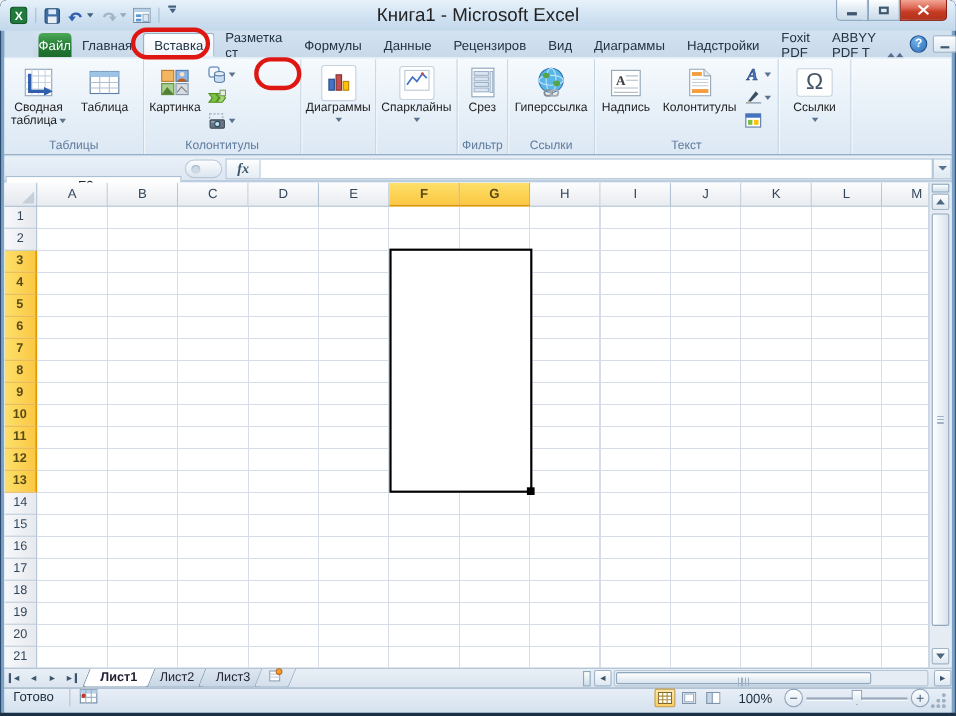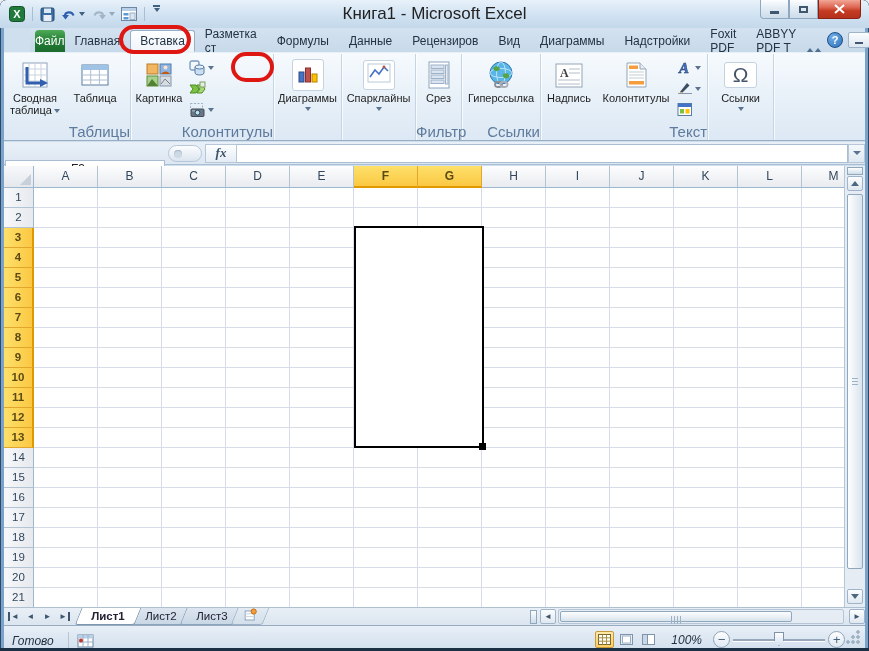--- a/index.html
+++ b/index.html
@@ -45,21 +45,21 @@
   .wbtn{ width:22px; height:16px; border:1px solid #9fb4c8; border-radius:2px;
     background:linear-gradient(#fcfdfe,#dde8f1); display:flex; align-items:center; justify-content:center; font-size:9px; color:#3f5870; }
   .wbtn .minbar{ width:8px; height:2px; background:#3f5870; margin-top:5px; }
   .wbtn .rest{ width:7px; height:6px; border:1.5px solid #3f5870; box-shadow:2px -2px 0 -0.5px #3f5870; margin:1px 0 0 -2px; }
 
   
   .ribbon{ position:absolute; left:4px; right:4px; top:52px; height:89px;
     background:linear-gradient(#f6fafd,#e7f0f8 55%,#dce8f4); border-top:1px solid #e9f1f8; border-bottom:1px solid #97aec5; display:flex; }
   .rgroup{ height:86px; margin-top:1px; border-right:1px solid #c6d5e4; box-shadow:1px 0 0 rgba(255,255,255,.7); display:flex; flex-direction:column; }
   .rbody{ flex:1; display:flex; align-items:flex-start; padding-top:2px; }
-  .rlabel{ height:15px; font-size:15px; color:#5e7a9c; text-align:right; line-height:14px; }
+  .rlabel{ height:15px; font-size:11px; color:#5e7a9c; text-align:center; line-height:14px; }
   .bigbtn{ display:flex; flex-direction:column; align-items:center; height:66px; padding-top:1px; border:1px solid transparent; border-radius:3px; }
   .bigbtn .icn{ height:34px; display:flex; align-items:center; justify-content:center; }
   .bigbtn .lbl{ font-size:11px; line-height:12px; color:#1e1e1e; text-align:center; }
   .iconframe{ background:#fff; border:1px solid #c5d2e0; border-radius:3px; padding:2px 3px; }
   .dd{ width:0; height:0; border-left:3.5px solid transparent; border-right:3.5px solid transparent; border-top:4px solid #5a748f; margin-top:3px; display:inline-block; }
   .dd.inline{ margin:0 0 1px 2px; }
   .smallcol{ display:flex; flex-direction:column; gap:2px; padding-top:2px; }
   .smallbtn{ display:flex; align-items:center; gap:2px; height:19px; padding:0 2px; border-radius:2px; }
   .omega{ font-size:21px; color:#44546a; line-height:22px; }
 
@@ -122,21 +122,21 @@
   .stab.active > span{ font-weight:bold; }
   .instab{ height:17px; padding:0 8px; transform:skewX(-22deg); border:1px solid #9db2c6; border-top:none; border-radius:0 0 3px 3px; background:linear-gradient(#e4ebf3,#d3dfeb); display:flex; align-items:center; }
   .instab > span{ transform:skewX(22deg); }
   .hsplit{ width:7px; height:14px; background:linear-gradient(#fdfefe,#cfdde9); border:1px solid #8fa8bd; margin-left:auto; }
   .hbtn{ width:16px; height:15px; margin-left:3px; background:linear-gradient(#fcfdfe,#dfe8f0); border:1px solid #9fb4c8; border-radius:2px; display:flex; align-items:center; justify-content:center; font-size:8px; color:#3d566d; }
   .htrack{ position:relative; width:286px; height:15px; margin:0 2px; background:#e6ecf3; border:1px solid #b6c6d6; border-radius:2px; }
   .hthumb{ position:absolute; left:1px; top:1px; bottom:1px; width:232px; background:linear-gradient(#fdfefe,#d9e4ee); border:1px solid #8fa8bd; border-radius:2px; }
 
   
   .statusbar{ position:absolute; left:4px; right:4px; top:625px; height:23px;
-    background:linear-gradient(#e8eff7,#d4e1ee); border-top:1px solid #98abc0; display:flex; align-items:flex-end; font-size:12px; color:#243;font-style:italic; }
+    background:linear-gradient(#e8eff7,#d4e1ee); border-top:1px solid #98abc0; display:flex; align-items:flex-start; font-size:12px; color:#243; }
   .ready{ padding:0 14px 0 8px; color:#1e2e3e; }
   .ssep{ width:1px; height:16px; background:#b4c4d4; }
   .macrobtn{ margin:0 8px; display:flex; align-items:center; }
   .sb-right{ margin-left:auto; display:flex; align-items:center; gap:3px; padding-right:20px; }
   .viewbtn{ width:19px; height:17px; border:1px solid transparent; border-radius:2px; display:flex; align-items:center; justify-content:center; }
   .viewbtn.active{ background:linear-gradient(#fde9a9,#fbce63); border-color:#c79a3c; }
   .zoomtxt{ margin:0 8px 0 10px; color:#1e2e3e; }
   .zbtn{ width:17px; height:17px; border-radius:50%; border:1px solid #8fa4b8; background:linear-gradient(#fdfeff,#dfe8f1); display:flex; align-items:center; justify-content:center; color:#44607a; font-size:13px; line-height:1; }
   .ztrack{ position:relative; width:92px; height:17px; }
   .ztrack .line{ position:absolute; left:0; right:0; top:8px; height:2px; background:#97a8bb; box-shadow:0 1px 0 #fff; }

